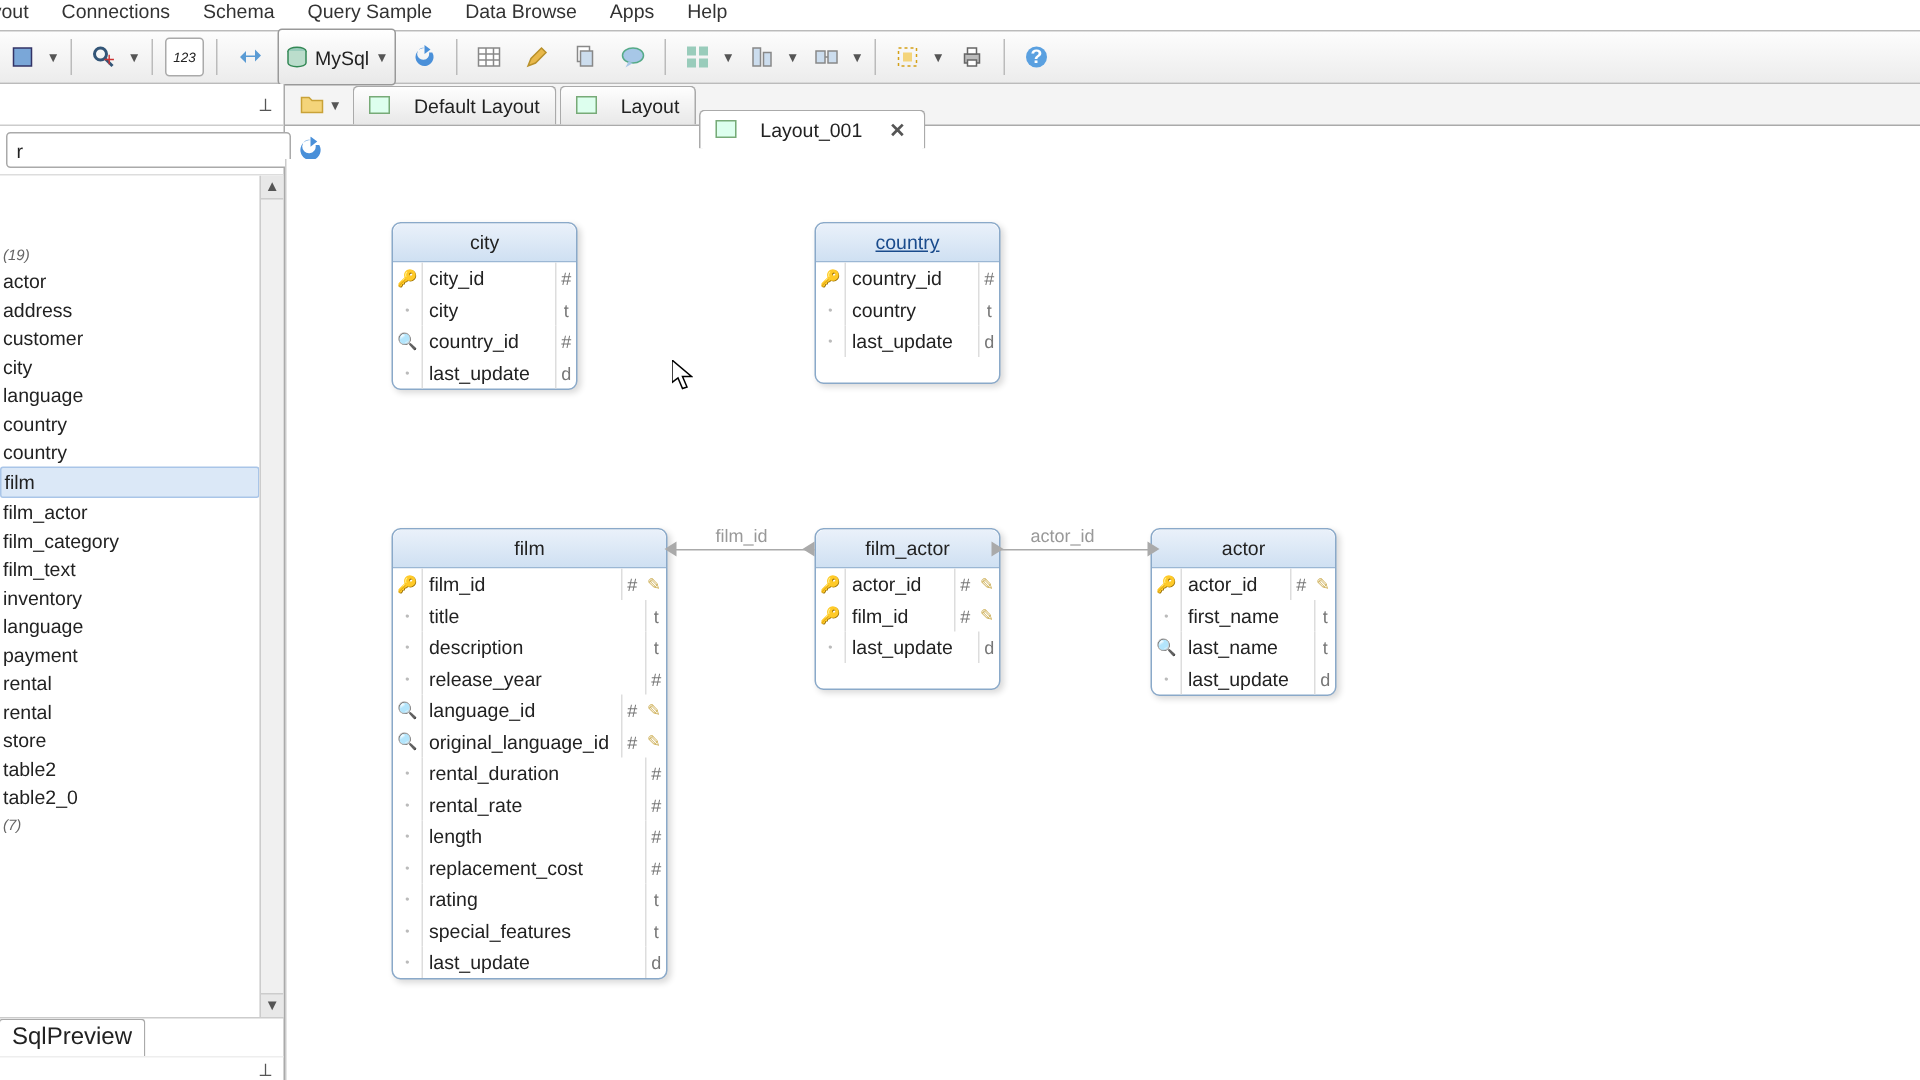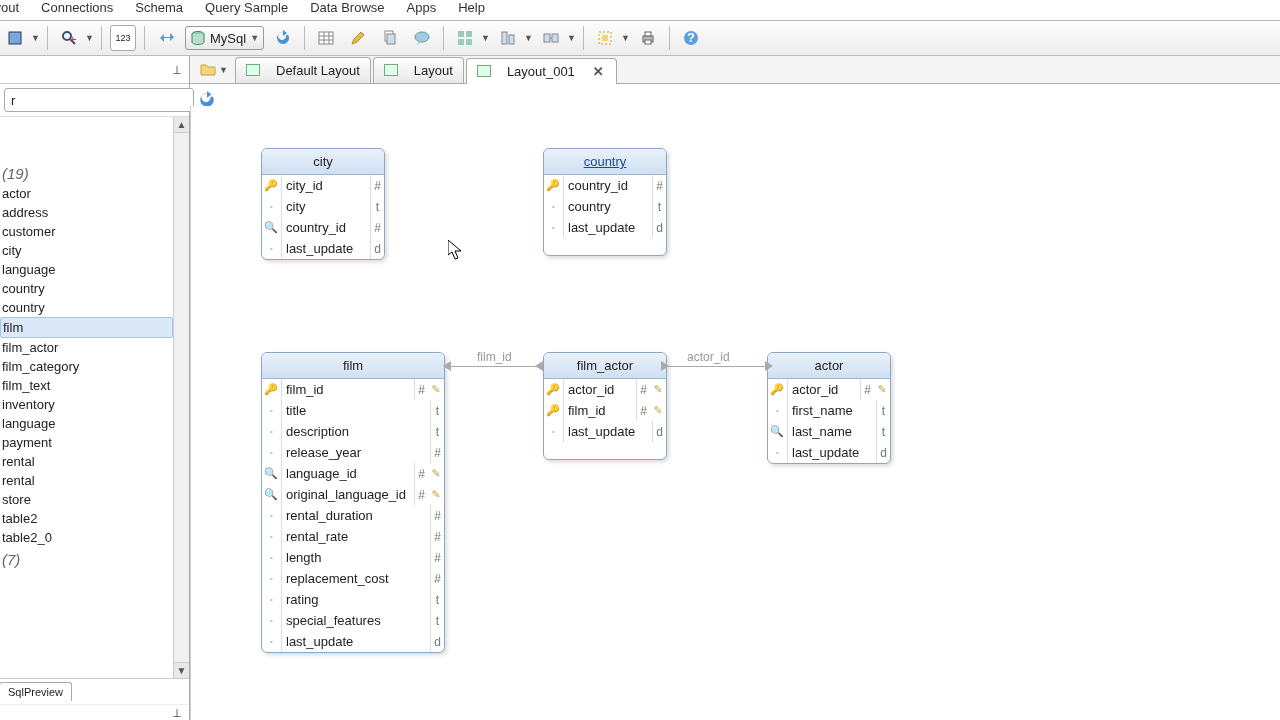--- a/index.html
+++ b/index.html
@@ -5,47 +5,47 @@
   *{box-sizing:border-box;margin:0;padding:0;font-family:Tahoma,Arial,sans-serif;font-size:13px;color:#222;}
   body{background:#fff;overflow:hidden;width:1280px;height:720px;position:relative;}
   
   .menubar{display:flex;gap:22px;padding:0 0 4px 0;height:20px;align-items:flex-start;margin-left:-20px;}
   .menubar span{color:#333;}
   
   .toolbar{display:flex;align-items:center;gap:6px;padding:3px 2px;border-top:1px solid #bbb;border-bottom:1px solid #bbb;background:linear-gradient(#fdfdfd,#ececec);height:36px;}
   .tb-btn{width:26px;height:26px;border:1px solid transparent;border-radius:3px;display:flex;align-items:center;justify-content:center;}
   .tb-sep{width:1px;height:24px;background:#bbb;margin:0 2px;}
   .drop-arr{width:8px;color:#555;font-size:9px;margin-left:-3px;}
-  .db-select{display:flex;align-items:center;border:1px solid #999;border-radius:3px;background:linear-gradient(#fff,#e8e8e8);height:24px;padding:0 4px;gap:4px;}
+  .db-select{display:flex;align-items:center;border:1px solid #999;border-radius:3px;background:linear-gradient(#fff,#e8e8e8);height:38px;padding:0 4px;gap:4px;}
   .db-select span.arrow{font-size:9px;color:#555;}
   .icon-sm{width:16px;height:16px;display:inline-block;}
   
   .tabbar{display:flex;align-items:center;height:28px;border-bottom:1px solid #aaa;background:#f4f4f4;padding-left:192px;}
   .tabbar .pre-tabs{display:flex;align-items:center;gap:6px;padding:0 8px;}
   .tab{display:flex;align-items:center;gap:16px;padding:3px 10px;border:1px solid #aaa;border-bottom:none;border-radius:4px 4px 0 0;background:linear-gradient(#fefefe,#e8e8e8);margin-right:2px;height:26px;}
-  .tab.active{background:#fff;position:relative;top:1px;}
+  .tab.active{background:#fff;position:relative;top:16px;}
   .tab-icon{width:14px;height:12px;border:1px solid #7a7;background:#dfe;}
   .tab-close{color:#555;font-weight:bold;padding:0 2px;}
   
   .side{position:absolute;left:0;top:78px;width:190px;bottom:0;border-right:1px solid #aaa;background:#fff;display:flex;flex-direction:column;}
   .side-top{height:28px;display:flex;align-items:center;justify-content:flex-end;border-bottom:1px solid #ccc;padding-right:8px;}
   .pin{font-size:12px;color:#555;}
   .filter-row{display:flex;align-items:center;gap:4px;padding:4px 4px;}
   .filter-input{flex:1;height:24px;border:1px solid #aaa;border-radius:3px;padding:0 6px;background:#fff;}
   .refresh-icn{width:22px;height:22px;display:flex;align-items:center;justify-content:center;}
   .tree-scroll{flex:1;position:relative;overflow:hidden;border-top:1px solid #ddd;}
   .tree{position:absolute;inset:0 16px 0 0;overflow:hidden;padding-top:4px;}
   .tree-scrollbar{position:absolute;right:0;top:0;bottom:0;width:16px;background:#f0f0f0;border-left:1px solid #ccc;}
   .sb-btn{height:16px;display:flex;align-items:center;justify-content:center;color:#555;font-size:10px;background:#e8e8e8;border-bottom:1px solid #ccc;}
   .sb-btn.bot{position:absolute;bottom:0;left:0;right:0;border-top:1px solid #ccc;border-bottom:none;}
-  .tree-group{padding-left:2px;color:#666;font-style:italic;font-size:15px;margin:4px 0 2px 0;}
+  .tree-group{padding-left:2px;color:#666;font-style:italic;font-size:10px;margin:4px 0 2px 0;}
   .tree-item{padding:2px 4px 2px 2px;white-space:nowrap;overflow:hidden;}
   .tree-item.sel{background:#dbe8f7;border:1px solid #a9c5e8;border-radius:2px;}
   .side-tabs{height:26px;border-top:1px solid #ccc;display:flex;align-items:center;}
-  .side-tab{padding:3px 8px;border:1px solid #aaa;border-bottom:none;border-radius:3px 3px 0 0;background:#fff;font-size:11px;margin-left:-1px;}
+  .side-tab{padding:3px 8px;border:1px solid #aaa;border-bottom:none;border-radius:3px 3px 0 0;background:#fff;font-size:16px;margin-left:-1px;}
   .side-bottom{height:16px;display:flex;justify-content:flex-end;padding-right:8px;align-items:center;border-top:1px solid #eee;}
   
   .canvas{position:absolute;left:190px;right:0;top:106px;bottom:0;background:#fff;}
   .canvas-inner{position:absolute;inset:0;border-left:1px solid #ccc;}
   .entity{position:absolute;border:1px solid #8aa9c9;border-radius:6px;background:#fff;box-shadow:2px 2px 4px rgba(0,0,0,0.15);}
   .entity-head{background:linear-gradient(#eaf1fa,#cfe0f2);border-bottom:1px solid #9bb7d4;border-radius:6px 6px 0 0;text-align:center;padding:5px 4px;font-size:13px;}
   .entity-head.linked{color:#1a4b8c;text-decoration:underline;}
   .entity-body{}
   .col-row{display:flex;align-items:center;height:21px;}
   .col-ic{width:20px;display:flex;align-items:center;justify-content:center;border-right:1px solid #ddd;height:100%;}
@@ -87,21 +87,21 @@
   <div class="tb-sep"></div>
   <div class="tb-btn">
       <svg class="icon-sm" viewBox="0 0 16 16">
         <circle cx="6" cy="6" r="4" fill="none" stroke="#357" stroke-width="2"></circle>
         <line x1="9" y1="9" x2="14" y2="14" stroke="#357" stroke-width="2"></line>
         <text x="8" y="14" font-size="7" fill="#c33">+</text>
       </svg>
     </div>
     <span class="drop-arr">▼</span>
   <div class="tb-sep"></div>
-  <div class="tb-btn" style="border:1px solid #aaa;background:#fff;font-size:9px;">123</div>
+  <div class="tb-btn" style="border:1px solid #aaa;background:#fff;font-size:9px;font-style:italic;">123</div>
   <div class="tb-sep"></div>
   <div class="tb-btn">
       <svg class="icon-sm" viewBox="0 0 16 16">
         <path d="M2 8l4-4v3h6V3l4 4-4 4v-3H6v4z" fill="#5a9bd4"></path>
       </svg>
     </div>
   <div class="db-select">
     <svg class="icon-sm" viewBox="0 0 16 16">
         <ellipse cx="8" cy="4" rx="6" ry="2.5" fill="#9cb" stroke="#385"></ellipse>
         <path d="M2 4v8c0 1.4 2.7 2.5 6 2.5s6-1.1 6-2.5V4" fill="#bdc" stroke="#385"></path>

